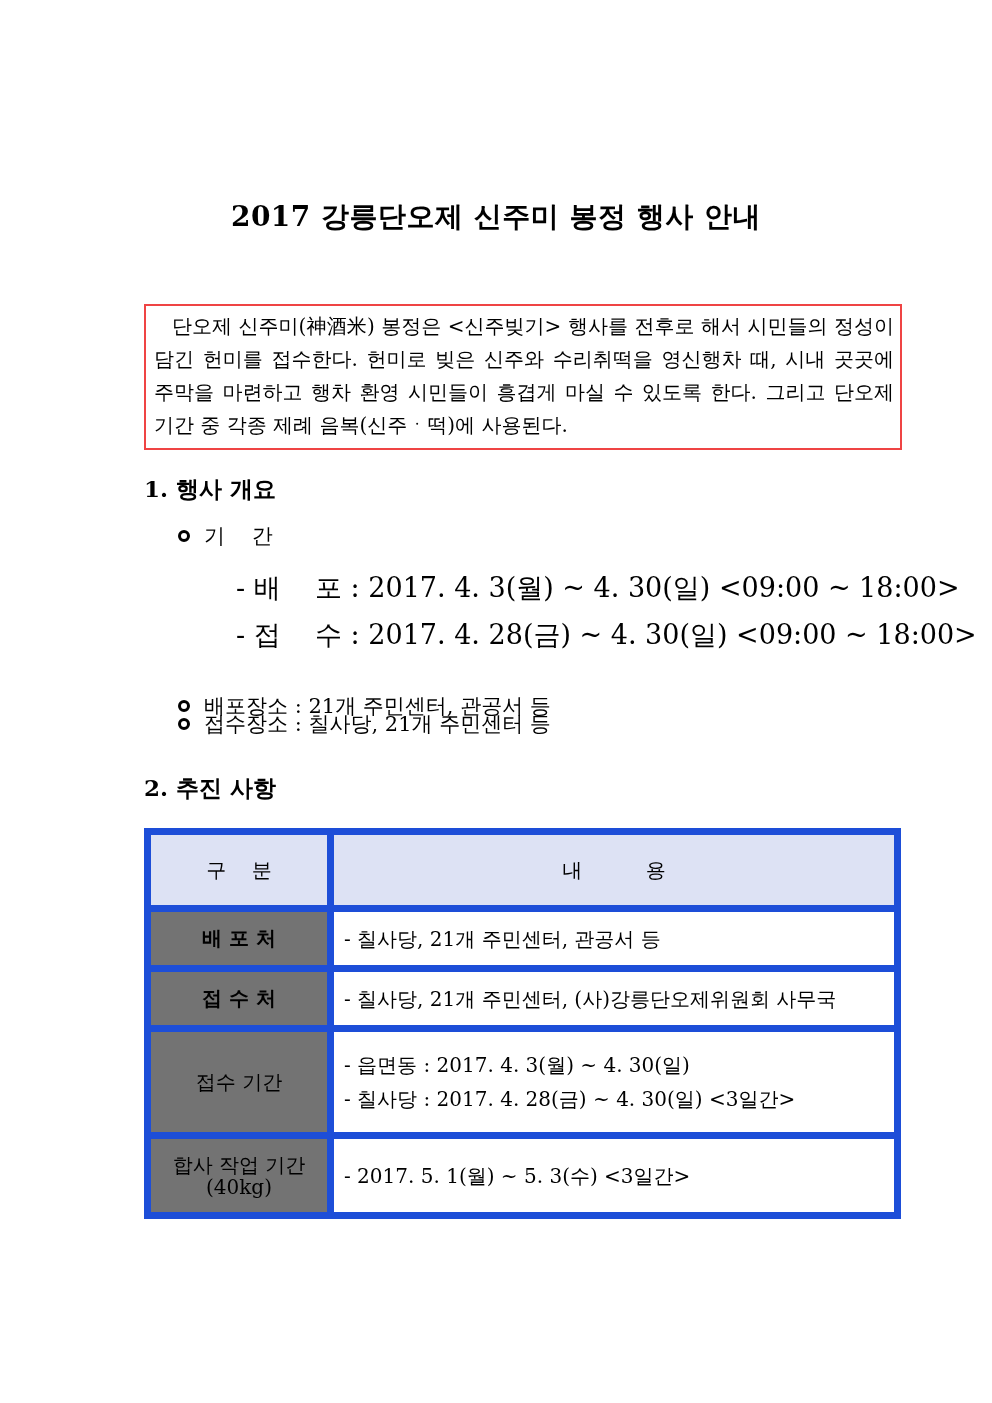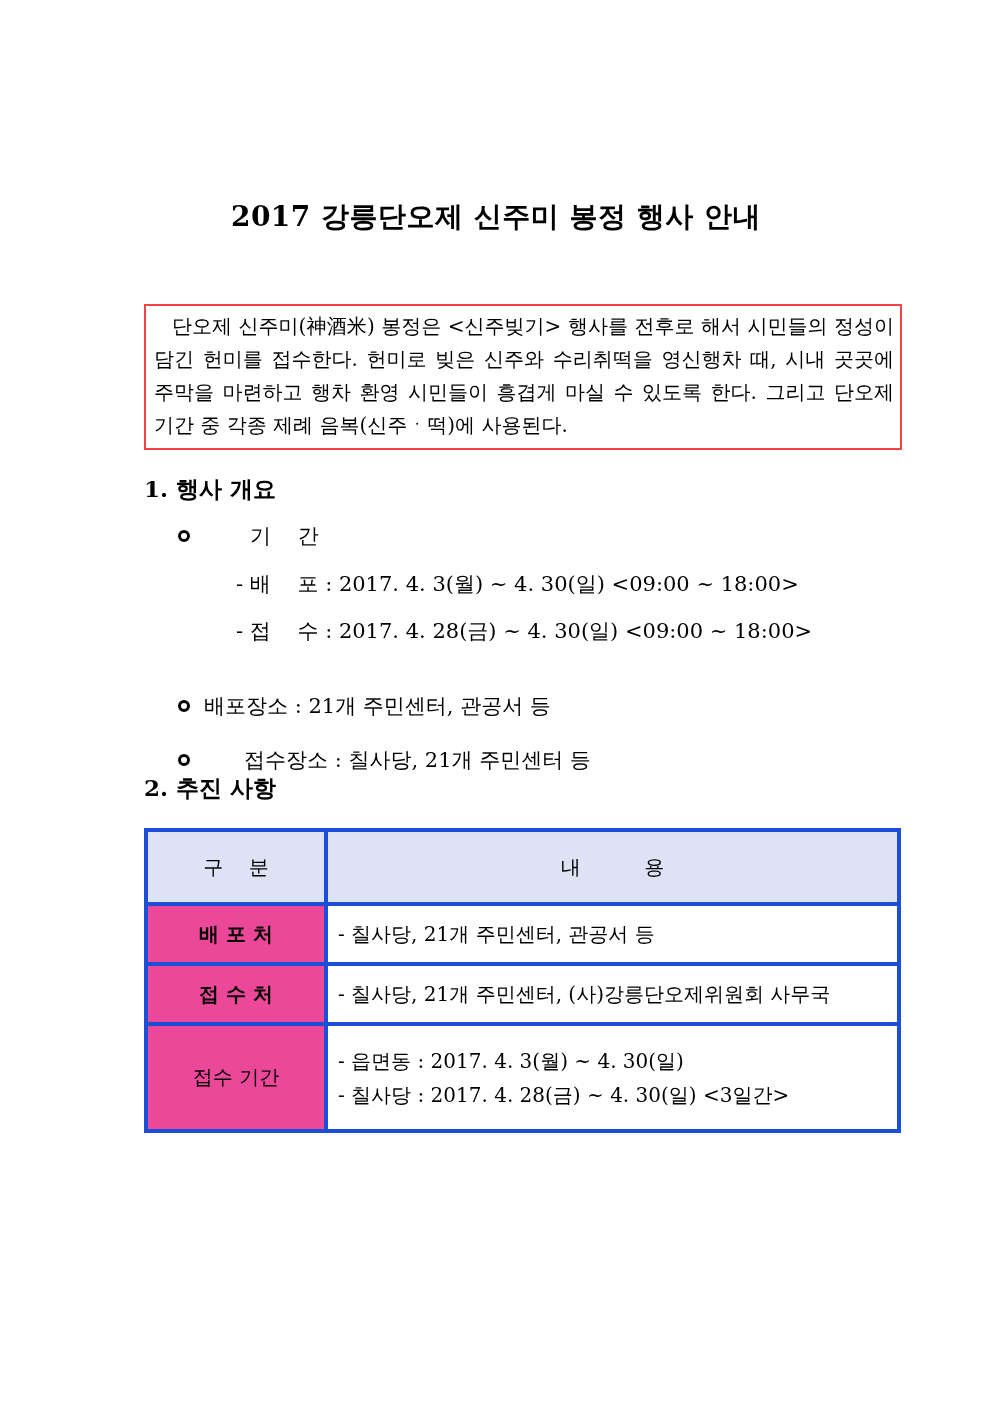--- a/index.html
+++ b/index.html
@@ -21,39 +21,39 @@
     position: absolute; left: 144px; font-size: 23px; font-weight: bold;
   }
   .bullet {
     position: absolute; left: 178px; font-size: 21px; display: flex; align-items: center;
   }
   .bullet .ring {
     display: inline-block; width: 12px; height: 12px; border: 3px solid #000;
     border-radius: 50%; margin-right: 14px; box-sizing: border-box;
   }
   .sub {
-    position: absolute; left: 236px; font-size: 21px; white-space: pre;
+    position: absolute; left: 236px; font-size: 27px; white-space: pre;
   }
   table.plan {
     position: absolute; left: 144px; top: 828px; width: 757px;
     border-collapse: collapse; border: 3px solid #000;
     font-size: 20px;
   }
   table.plan td, table.plan th {
-    border: 4px solid #1d4ed8; padding: 0 10px;
+    border: 7px solid #1d4ed8; padding: 0 10px;
   }
   table.plan th {
     background: #dde2f4; font-weight: normal; height: 70px;
   }
   table.plan td.label {
-    background: #ec4899; text-align: center; width: 156px; font-weight: bold;
+    background: #737373; text-align: center; width: 156px; font-weight: bold;
   }
   table.plan td.label.normal { font-weight: normal; }
   table.plan td.content { line-height: 34px; margin-left: 8px; }
-  .ws { white-space: pre; margin-left: 46px; }
+  .ws { white-space: pre; }
 </style>
 </head>
 <body>
 
 <div class="title">2017 강릉단오제 신주미 봉정 행사 안내</div>
 
 <div class="intro-box">
   <p>단오제 신주미(神酒米) 봉정은 &lt;신주빚기&gt; 행사를 전후로 해서 시민들의 정성이 담긴 헌미를 접수한다. 헌미로 빚은 신주와 수리취떡을 영신행차 때, 시내 곳곳에 주막을 마련하고 행차 환영 시민들이 흥겹게 마실 수 있도록 한다. 그리고 단오제 기간 중 각종 제례 음복(신주ㆍ떡)에 사용된다.</p>
 </div>
 
@@ -63,21 +63,21 @@
   <span class="ring"></span>
   <span class="ws">기    간</span>
 </div>
 <div class="sub" style="top:570px;">- 배    포 : 2017. 4. 3(월) ~ 4. 30(일) &lt;09:00 ~ 18:00&gt;</div>
 <div class="sub" style="top:617px;">- 접    수 : 2017. 4. 28(금) ~ 4. 30(일) &lt;09:00 ~ 18:00&gt;</div>
 
 <div class="bullet" style="top:692px;">
   <span class="ring"></span>
   <span>배포장소 : 21개 주민센터, 관공서 등</span>
 </div>
-<div class="bullet" style="top:746px;gap:40px;">
+<div class="bullet" style="top:710px;">
   <span class="ring"></span>
   <span>접수장소 : 칠사당, 21개 주민센터 등</span>
 </div>
 
 <div class="section-heading" style="top:773px;">2. 추진 사항</div>
 
 <table class="plan">
   <tbody>
       <tr>
     <th class="ws" style="width:156px;">구    분</th>
@@ -91,14 +91,21 @@
     <td class="label">접 수 처</td>
     <td class="content">- 칠사당, 21개 주민센터, (사)강릉단오제위원회 사무국</td>
   </tr>
   <tr style="height:107px;">
     <td class="label normal">접수 기간</td>
     <td class="content">
       <div>- 읍면동 : 2017. 4. 3(월) ~ 4. 30(일)</div>
       <div>- 칠사당 : 2017. 4. 28(금) ~ 4. 30(일) &lt;3일간&gt;</div>
     </td>
   </tr>
+  <tr style="height:80px;">
+    <td class="label normal" style="line-height:22px;">
+      <div>합사 작업 기간</div>
+      <div>(40kg)</div>
+    </td>
+    <td class="content">- 2017. 5. 1(월) ~ 5. 3(수) &lt;3일간&gt;</td>
+  </tr>
 </tbody>
   </table>
 
 </body></html>

